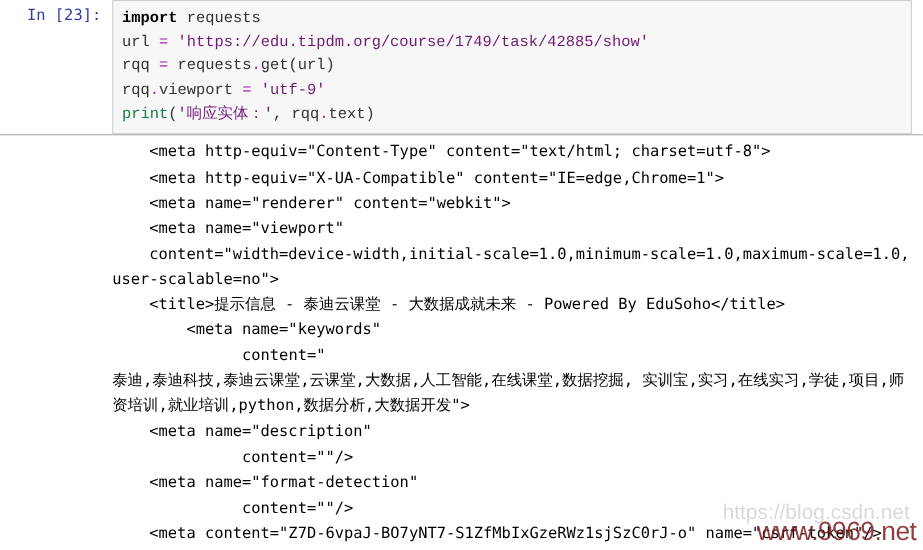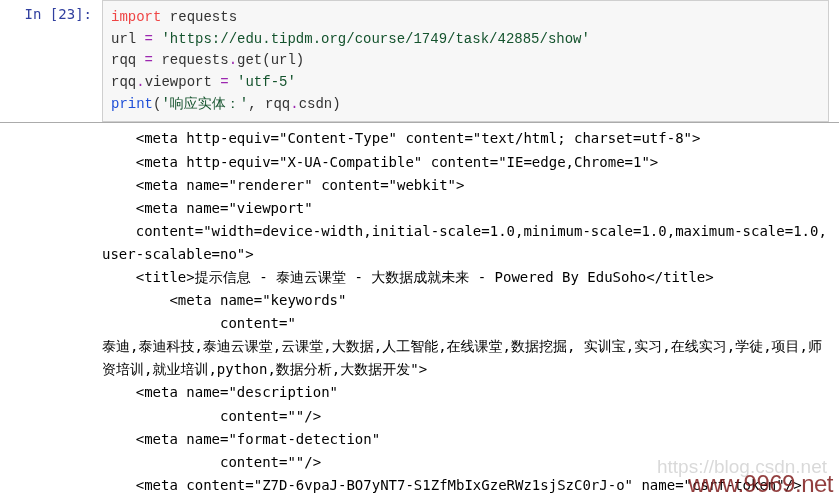--- a/index.html
+++ b/index.html
@@ -29,24 +29,24 @@
   .code-area {
     border: 1px solid #cfcfcf;
     background: #f7f7f7;
     padding: 6px 8px;
     font-family: Consolas, "Courier New", monospace;
     font-size: 14px;
     line-height: 1.55;
     white-space: pre;
     overflow: hidden;
   }
-  .kw-green { color: #ef4444; font-weight: normal; }
+  .kw-green { color: #000000; font-weight: bold; }
   .op { color: #9C27B0; }
-  .str { color: #14532d; }
-  .fn { color: #1d4ed8; }
+  .str { color: #701a75; }
+  .fn { color: #15803d; }
   .output-area {
     padding: 4px 0 0 0;
     font-family: Consolas, "SimSun", monospace;
     font-size: 14px;
     line-height: 1.65;
     white-space: pre-wrap;
     word-break: break-all;
     color: #000;
     max-width: 725px;
   }
@@ -81,22 +81,22 @@
 <body>
 
 <div class="notebook-cell">
   <div class="prompt-col">
     <span>In [23]:</span>
   </div>
   <div class="content-col">
     <div class="code-area"><span class="kw-green">import</span><span> requests</span>
 <span>url </span><span class="op">=</span><span> </span><span class="str">'https://edu.tipdm.org/course/1749/task/42885/show'</span>
 <span>rqq </span><span class="op">=</span><span> requests</span><span class="op">.</span><span>get(url)</span>
-<span>rqq</span><span class="op">.</span><span>viewport </span><span class="op">=</span><span class="str"> 'utf-5'</span>
-<span class="fn">print</span><span>(</span><span class="str">'响应实体：'</span><span>,</span><span> rqq</span><span class="op">.</span><span>csdn)</span></div>
+<span>rqq</span><span class="op">.</span><span>viewport </span><span class="op">=</span><span class="str"> 'utf-9'</span>
+<span class="fn">print</span><span>(</span><span class="str">'响应实体：'</span><span>,</span><span> rqq</span><span class="op">.</span><span>text)</span></div>
   </div>
 </div>
 
 <div class="divider"></div>
 
 <div class="output-wrap">
   <div class="output-prompt-col"></div>
   <div class="output-area">    &lt;meta http-equiv="Content-Type" content="text/html; charset=utf-8"&gt;
     &lt;meta http-equiv="X-UA-Compatible" content="IE=edge,Chrome=1"&gt;
     &lt;meta name="renderer" content="webkit"&gt;

